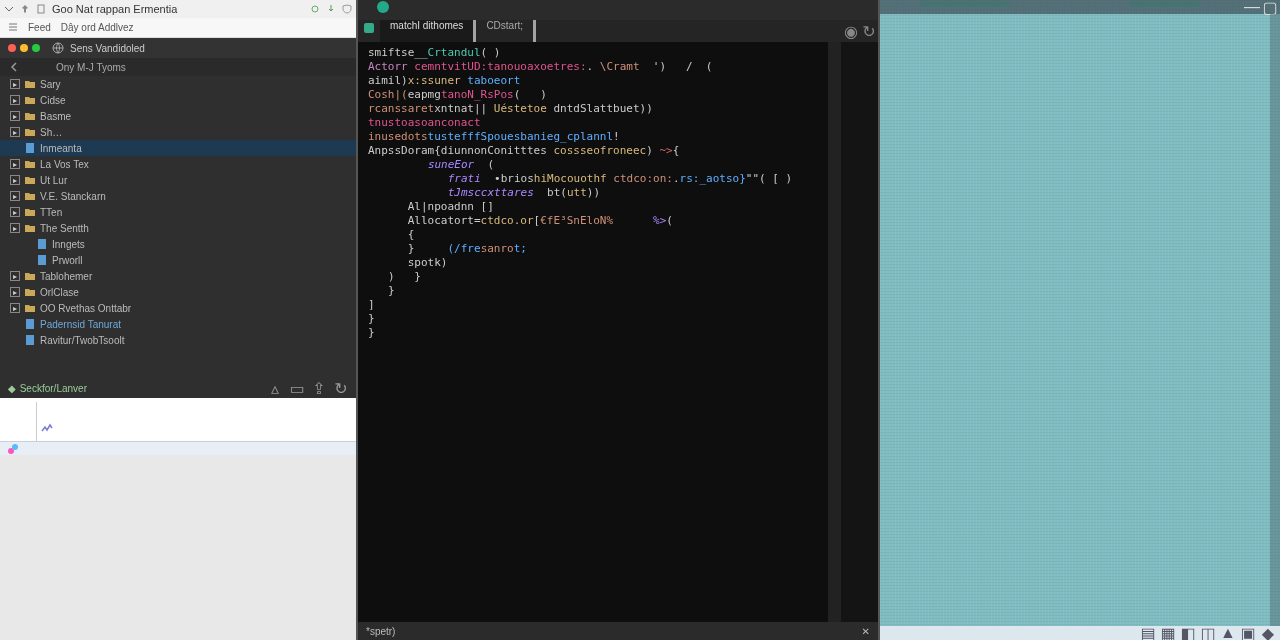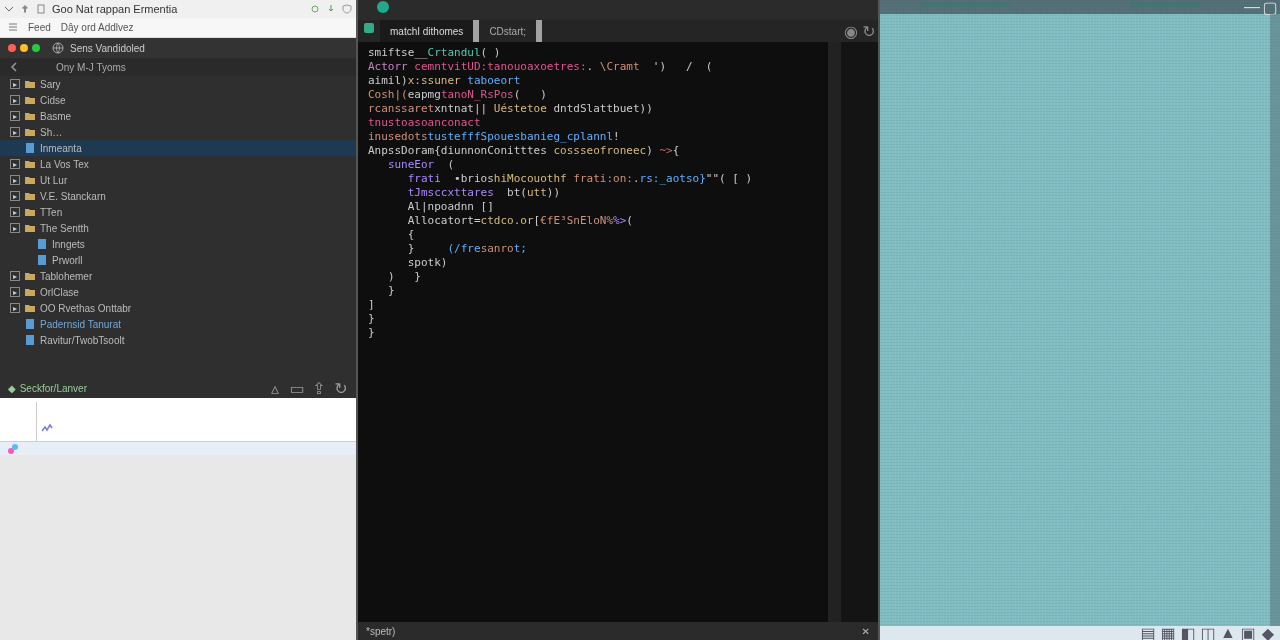--- a/index.html
+++ b/index.html
@@ -38,30 +38,30 @@
   
   .mid-pane { flex:1; height:640px; display:flex; flex-direction:column; background:#1a1a1a; border-left:2px solid #555; border-right:2px solid #555; }
   .mp-titlebar { height:20px; background:#2b2b2b; display:flex; align-items:flex-start; padding:0 18px; gap:8px;flex-direction:column; }
   .mp-titlebar .logo { width:14px;height:14px; }
   .mp-title { color:#ccc; font-size:11px; }
   .mp-titlebar .spacer{flex:1;}
   .mp-tb-icn { width:16px;height:16px; display:inline-flex; align-items:center; justify-content:center; color:#aaa; cursor:pointer;}
   .dot-g{ width:10px;height:10px;border-radius:50%;background:#4caf50; }
 
   .mp-tabs { height:22px; background:#252525; display:flex; align-items:stretch; }
-  .mp-tab { display:flex; align-items:center; gap:6px; padding:0 10px; font-size:10px; color:#aaa; border-right:6px solid #a3a3a3; cursor:pointer;}
+  .mp-tab { display:flex; gap:6px; padding:0 10px; font-size:10px; color:#aaa; border-right:3px solid #a3a3a3; cursor:pointer;}
   .mp-tab.active { background:#1a1a1a; color:#ddd; }
   .mp-tabs .spacer{flex:1;}
   .mp-tabs .ricn{width:18px;display:inline-flex;align-items:center;justify-content:center;color:#888;cursor:pointer;}
 
   .mp-editor { flex:1; display:flex; background:#0e0e0e; position:relative; }
   .mp-gutter { width:4px; background:#0e0e0e; }
   .mp-code { flex:1; padding:4px 6px; overflow:auto; font-family:Menlo,Consolas,monospace; font-size:11px; line-height:14px; }
   .mp-code .ln { white-space:pre; color:#ccc; }
-  .kw{color:#5fafff;} .fn{color:#d7ba7d;} .str{color:#ce9178;text-align:right;} .op{color:#cc6666;} .ty{color:#4ec9b0;} .st{color:#aa88ff; }
+  .kw{color:#5fafff;} .fn{color:#d7ba7d;} .str{color:#ce9178;text-align:right;} .op{color:#cc6666;} .ty{color:#4ec9b0;} .st{color:#aa88ff; font-style:italic;margin-left:40px;}
   .tk-pur{color:#c586c0;} .tk-or{color:#ce9178;} .hl{color:#e0558e;}
   .mp-scroll { width:12px; background:#222; }
   .mp-mini { width:38px; background:#141414; border-left:1px solid #222; }
 
   .mp-statusbar { height:18px; background:#2b2b2b; color:#bbb; font-size:10px; display:flex; align-items:center; padding:0 8px; gap:8px;}
   .mp-statusbar .x{margin-left:auto; cursor:pointer;}
 
   
   .right-pane { width:400px; height:640px; background:#7fbdc2; background-image:
       repeating-linear-gradient(0deg, rgba(0,0,0,.05) 0 1px, transparent 1px 3px),
@@ -360,21 +360,21 @@
     <div class="mp-code" id="mp-code">
         <div class="ln"><span>smiftse__</span><span class="ty">Crtandul</span><span>( )</span></div>
         <div class="ln"><span class="tk-pur">Actorr </span><span class="hl">cemntvitUD:tanouoaxoetres:</span><span>. </span><span class="str">\Cramt</span><span>  ')   /  (</span></div>
         <div class="ln"><span>aimil)</span><span class="fn">x:ssuner </span><span class="kw">taboeort</span></div>
         <div class="ln"><span class="tk-or">Cosh|(</span><span>eapmg</span><span class="hl">tanoN_RsPos</span><span>(   )</span></div>
         <div class="ln"><span class="tk-or">rcanssaret</span><span>xntnat|</span><span>| </span><span class="fn">Uéstetoe </span><span>dntdSlattbuet))</span></div>
         <div class="ln"><span class="hl">tnustoasoanconact</span></div>
         <div class="ln"><span class="tk-or">inusedots</span><span class="kw">tustefffSpouesbanieg_cplannl</span><span>!</span></div>
         <div class="ln"><span>AnpssDoram{diunnonConitttes </span><span class="fn">cossseofroneec</span><span>) </span><span class="op">~&gt;</span><span>{</span></div>
         <div class="ln">   <span class="st">suneEor</span><span>  (</span></div>
-        <div class="ln">      <span class="st">frati  </span><span>•brios</span><span class="fn">hiMocouothf </span><span class="tk-or">frati:on:</span><span>.</span><span class="kw">rs:_aotso}</span><span>""( [ )</span></div>
+        <div class="ln">      <span class="st">frati  </span><span>•brios</span><span class="fn">hiMocouothf </span><span class="tk-or">ctdco:on:</span><span>.</span><span class="kw">rs:_aotso}</span><span>""( [ )</span></div>
         <div class="ln">      <span class="st">tJmsccxttares</span><span>  bt(</span><span class="fn">utt</span><span>))</span></div>
         <div class="ln">      <span>Al|npoadnn []</span></div>
         <div class="ln">      <span>Allocatort=</span><span class="fn">ctdco.or</span><span>[</span><span class="str">€fE³SnEloN%</span><span class="st">%&gt;</span><span>(</span></div>
         <div class="ln">      <span>{</span></div>
         <div class="ln">      <span>}     </span><span class="kw">(/fre</span><span class="tk-or">sanro</span><span class="kw">t;</span></div>
         <div class="ln">      <span>spotk)</span></div>
         <div class="ln">   <span>)   }</span></div>
         <div class="ln">   <span>}</span></div>
         <div class="ln"><span>]</span></div>
         <div class="ln"><span>}</span></div>

